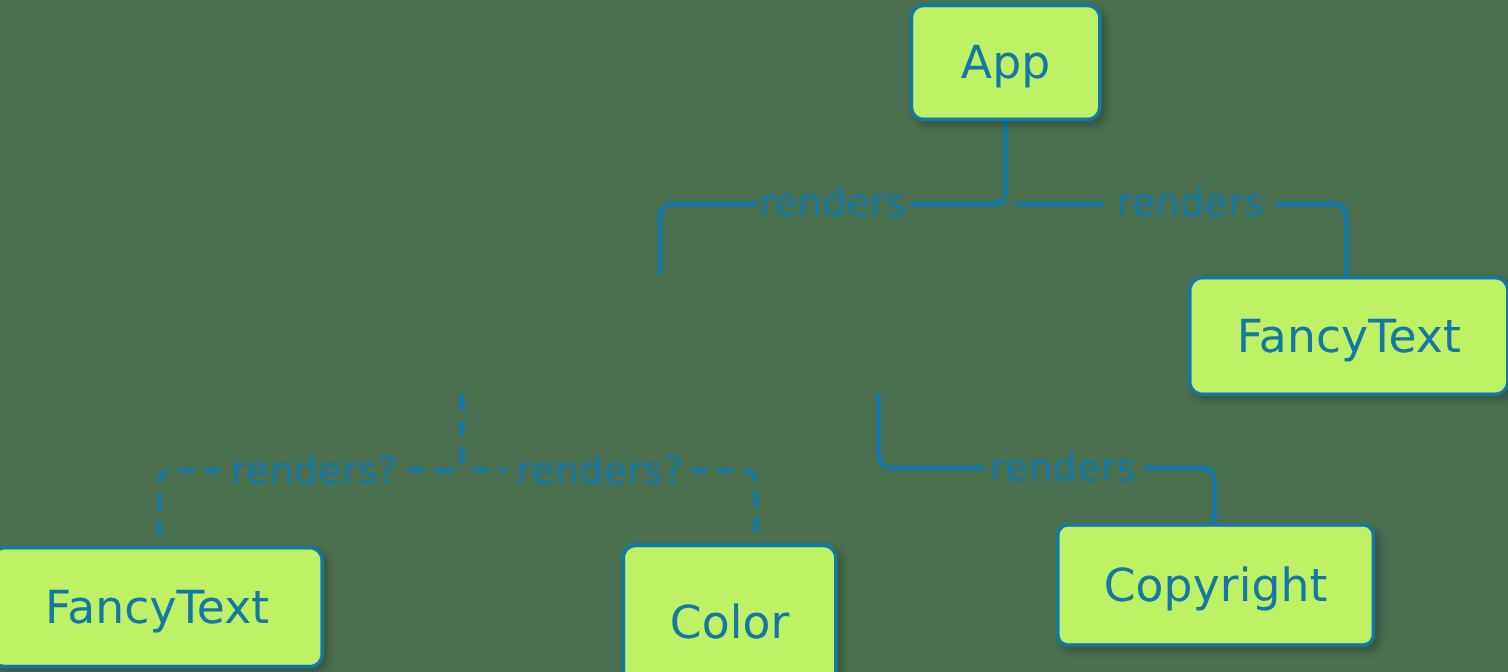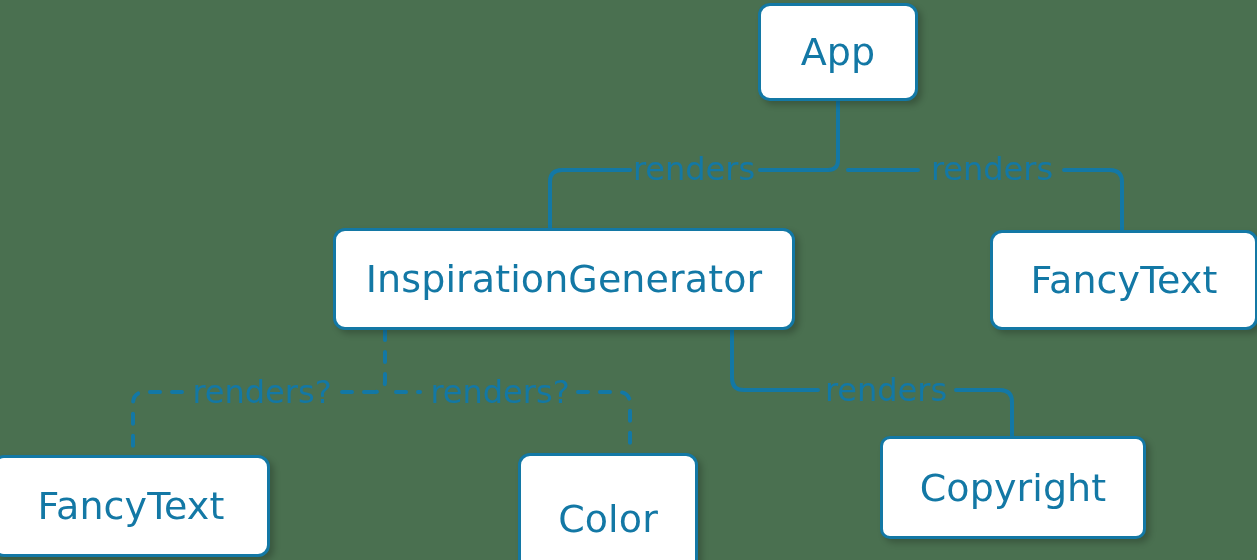--- a/index.html
+++ b/index.html
@@ -20,21 +20,21 @@
   }
   #edge-layer {
     position: absolute;
     left: 0;
     top: 0;
     width: 1257px;
     height: 560px;
   }
   .node {
     position: absolute;
-    background: #ffffff;
+    background: #bef264;
     border: 3px solid #1378a5;
     border-radius: 12px;
     box-shadow: 4px 4px 6px rgba(0,0,0,0.22);
     display: flex;
     align-items: center;
     justify-content: center;
     box-sizing: border-box;
   }
   .node-label {
     color: #1378a5;
@@ -95,23 +95,20 @@
   <div class="edge-label" id="label-app-ig">renders</div>
   <div class="edge-label" id="label-app-fancy">renders</div>
   <div class="edge-label" id="label-ig-fancy">renders?</div>
   <div class="edge-label" id="label-ig-color">renders?</div>
   <div class="edge-label" id="label-ig-copyright">renders</div>
 
   <div class="node" id="node-app">
     <span class="node-label">App</span>
   </div>
 
-  <div class="node" id="node-ig">
-    <span class="node-label">InspirationGenerator</span>
-  </div>
 
   <div class="node" id="node-fancy-top">
     <span class="node-label">FancyText</span>
   </div>
 
   <div class="node" id="node-fancy-bot">
     <span class="node-label">FancyText</span>
   </div>
 
   <div class="node" id="node-color">

